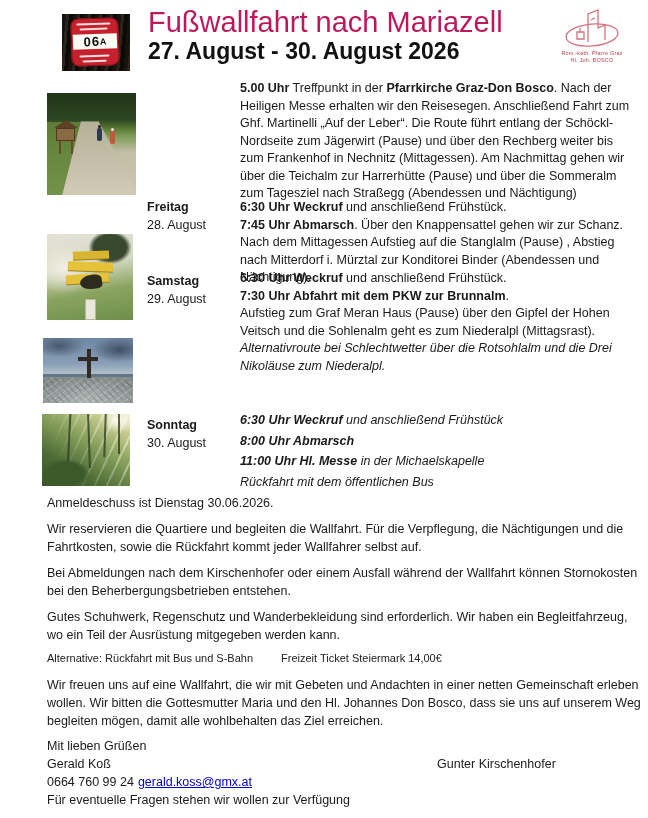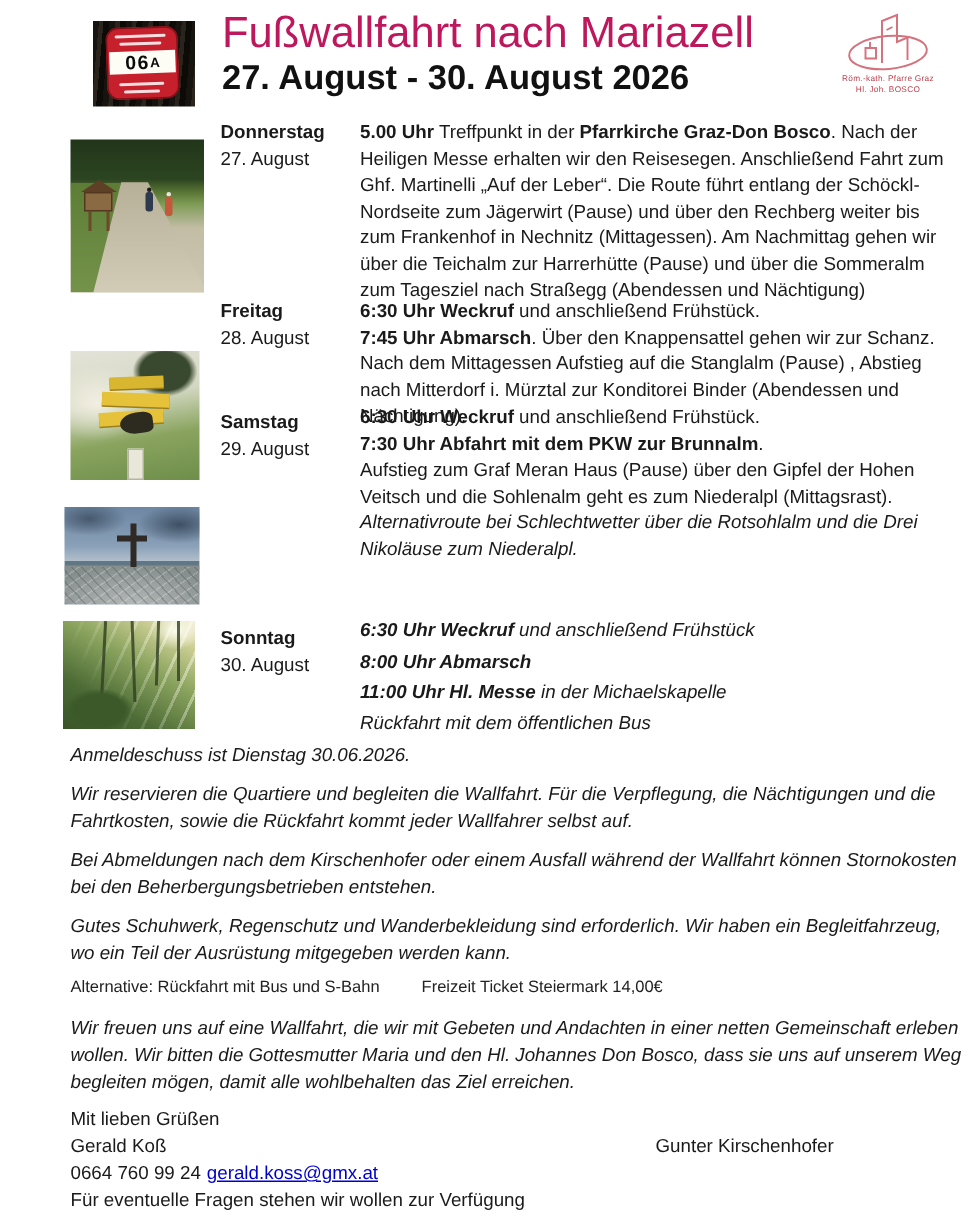--- a/index.html
+++ b/index.html
@@ -90,21 +90,21 @@
     -webkit-mask-image:linear-gradient(245deg,#000 20%,transparent 75%);
     mask-image:linear-gradient(245deg,#000 20%,transparent 75%);}
   .ph4-glow{position:absolute;right:-6%;top:-8%;width:40%;height:35%;
     background:radial-gradient(closest-side,rgba(255,255,244,.95),rgba(255,255,244,0));}
   .ph4-trunk{position:absolute;top:0;width:2px;height:75%;background:#2f3f22;opacity:.8;}
   .ph4-bush{position:absolute;left:-8%;bottom:-10%;width:70%;height:55%;
     background:radial-gradient(closest-side,#3c5a29 55%,rgba(60,90,41,0) 75%);}
 
   
   .bodytext{left:47px;top:494px;width:596px;font-size:12.5px;line-height:18px;}
-  .bodytext p{margin:0 0 8px;font-style:italic;}
+  .bodytext p{margin:0 0 8px;}
   .altline{display:flex;gap:28px;font-size:11px;line-height:13px;margin:3px 0 11px;color:#222;}
 
   
   .footer{left:47px;top:737px;width:596px;font-size:12.5px;line-height:18px;}
   .footer .line{position:relative;}
   .name-right{position:absolute;left:390px;top:0;}
   .phone{margin-right:4px;}
   a.email{color:#0000cc;text-decoration:underline;cursor:pointer;}
 </style>
 </head>
@@ -176,24 +176,20 @@
   <div class="photo ph4">
     <div class="ph4-glow"></div>
     <div class="ph4-rays"></div>
     <div class="ph4-trunk" style="left:30%;transform:rotate(3deg);"></div>
     <div class="ph4-trunk" style="left:52%;transform:rotate(-2deg);"></div>
     <div class="ph4-trunk" style="left:70%;transform:rotate(2deg);height:60%;"></div>
     <div class="ph4-trunk" style="left:86%;height:55%;"></div>
     <div class="ph4-bush"></div>
   </div>
 
-  <div class="abs day-col" style="left:147px;top:80px;">
-    <div class="day-name">Donnerstag</div>
-    <div class="day-date">27. August</div>
-  </div>
   <div class="abs content-col" style="left:240px;top:80px;">
     <p><span class="b">5.00 Uhr</span><span> Treffpunkt in der </span><span class="b">Pfarrkirche Graz-Don Bosco</span><span>. Nach der Heiligen Messe erhalten wir den Reisesegen. Anschließend Fahrt zum Ghf. Martinelli „Auf der Leber“. Die Route führt entlang der Schöckl-Nordseite zum Jägerwirt (Pause) und über den Rechberg weiter bis zum Frankenhof in Nechnitz (Mittagessen). Am Nachmittag gehen wir über die Teichalm zur Harrerhütte (Pause) und über die Sommeralm zum Tagesziel nach Straßegg (Abendessen und Nächtigung)</span></p>
   </div>
 
   <div class="abs day-col" style="left:147px;top:199px;">
     <div class="day-name">Freitag</div>
     <div class="day-date">28. August</div>
   </div>
   <div class="abs content-col" style="left:240px;top:199px;">
     <p><span class="b">6:30 Uhr Weckruf</span><span> und anschließend Frühstück.</span></p>

